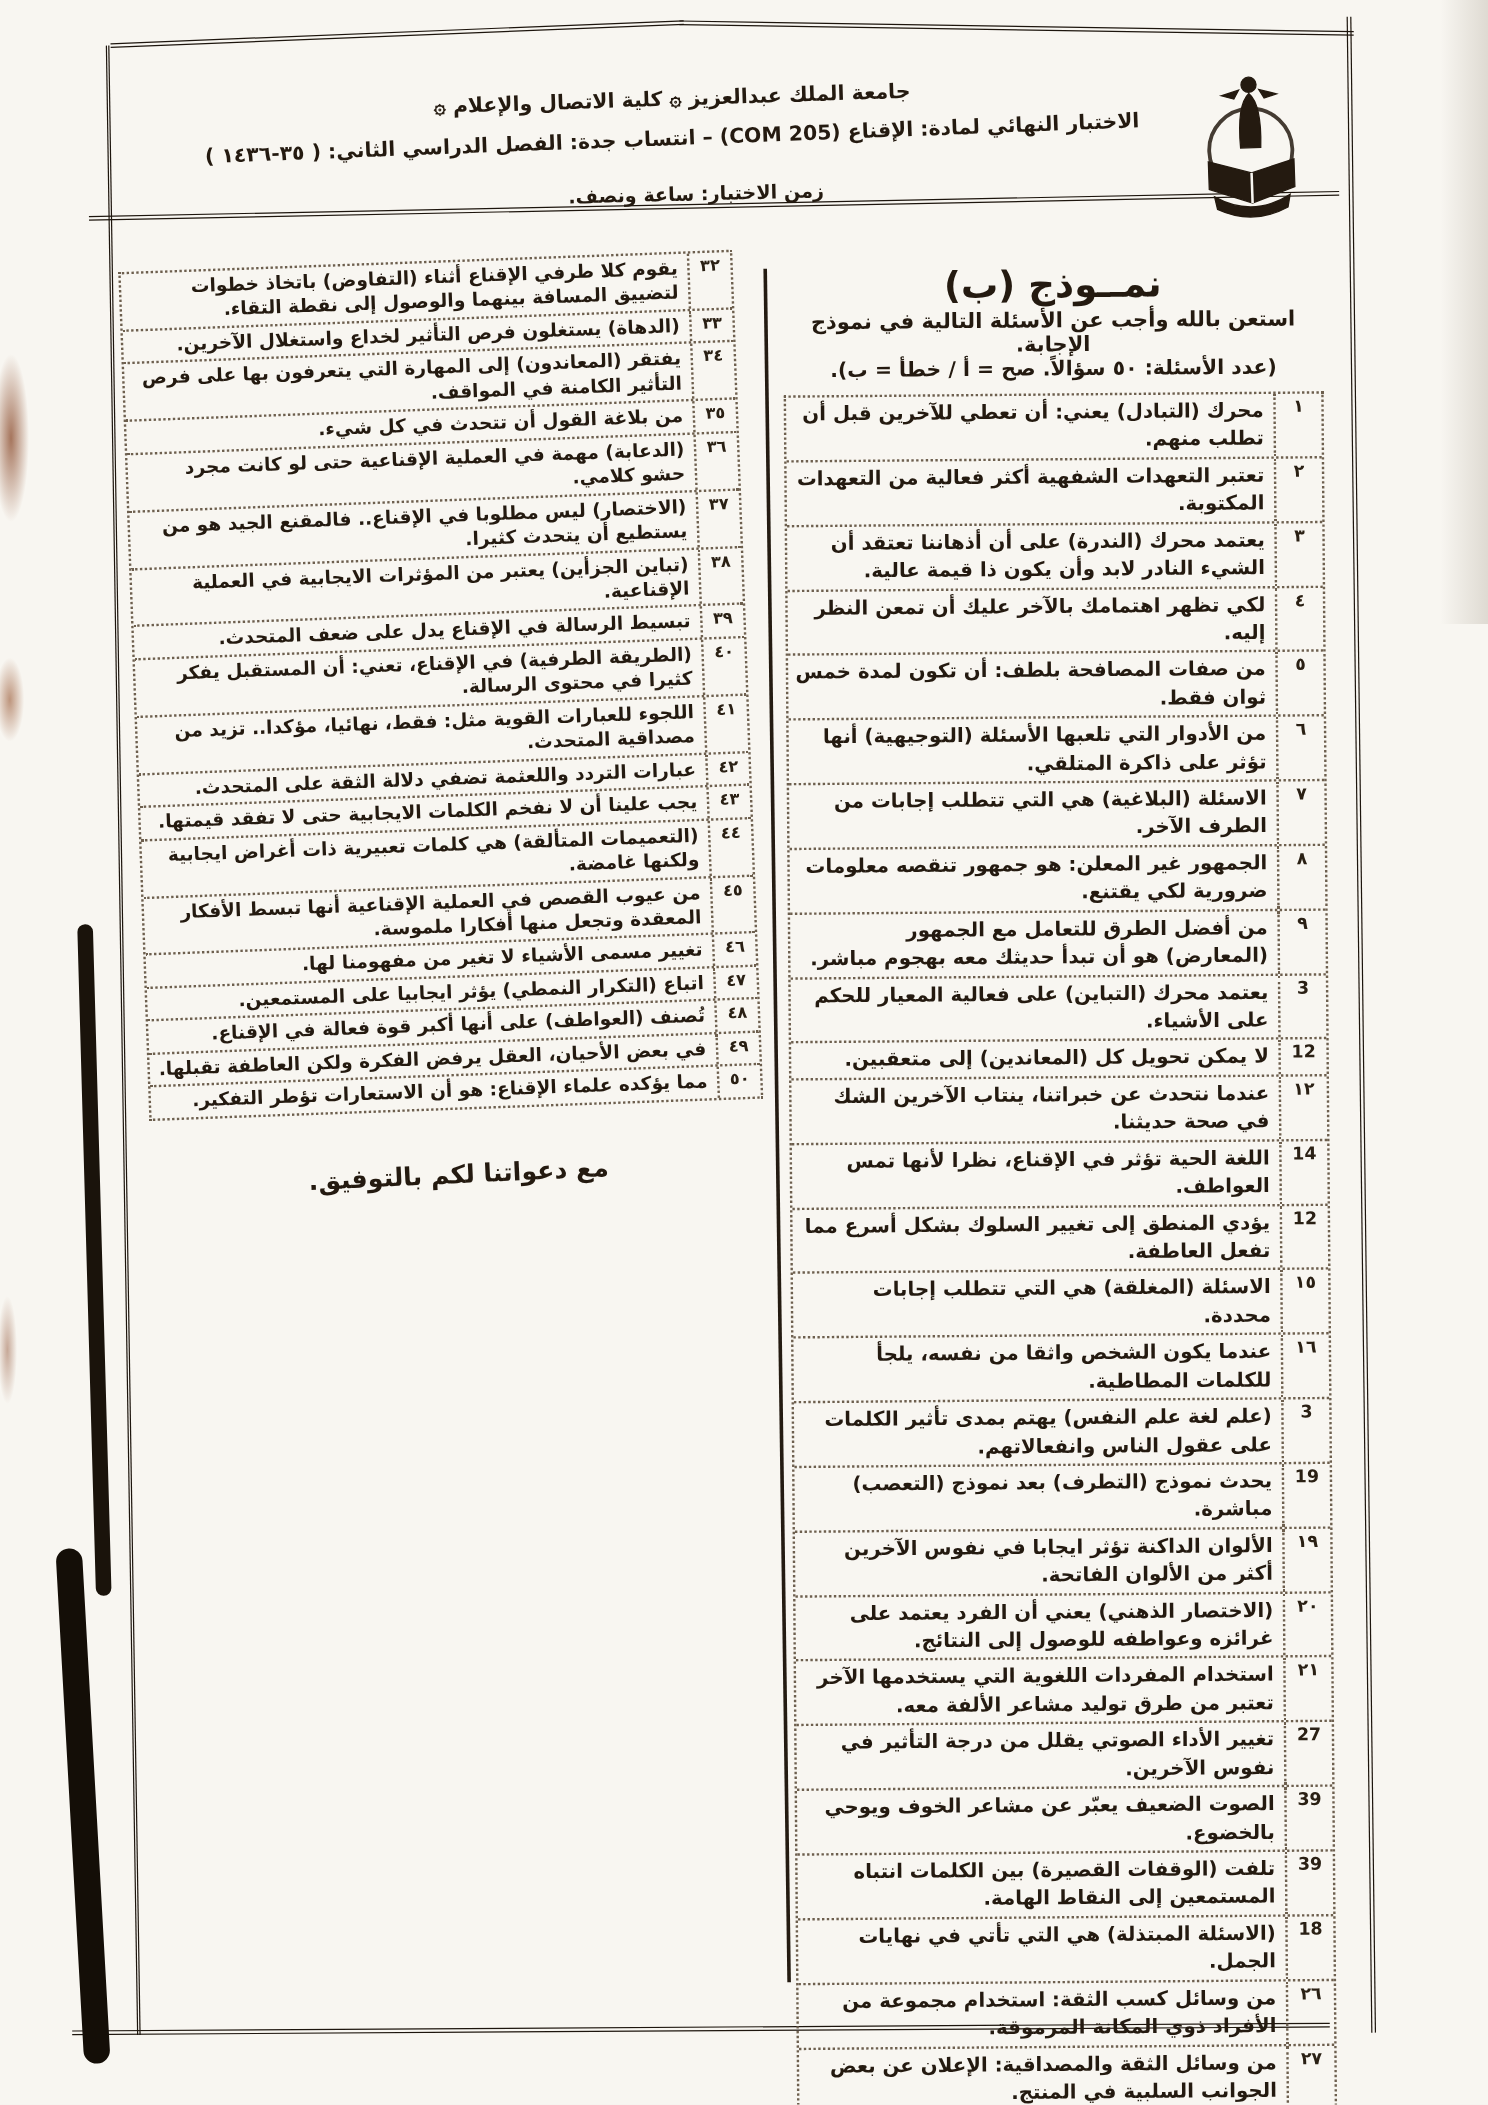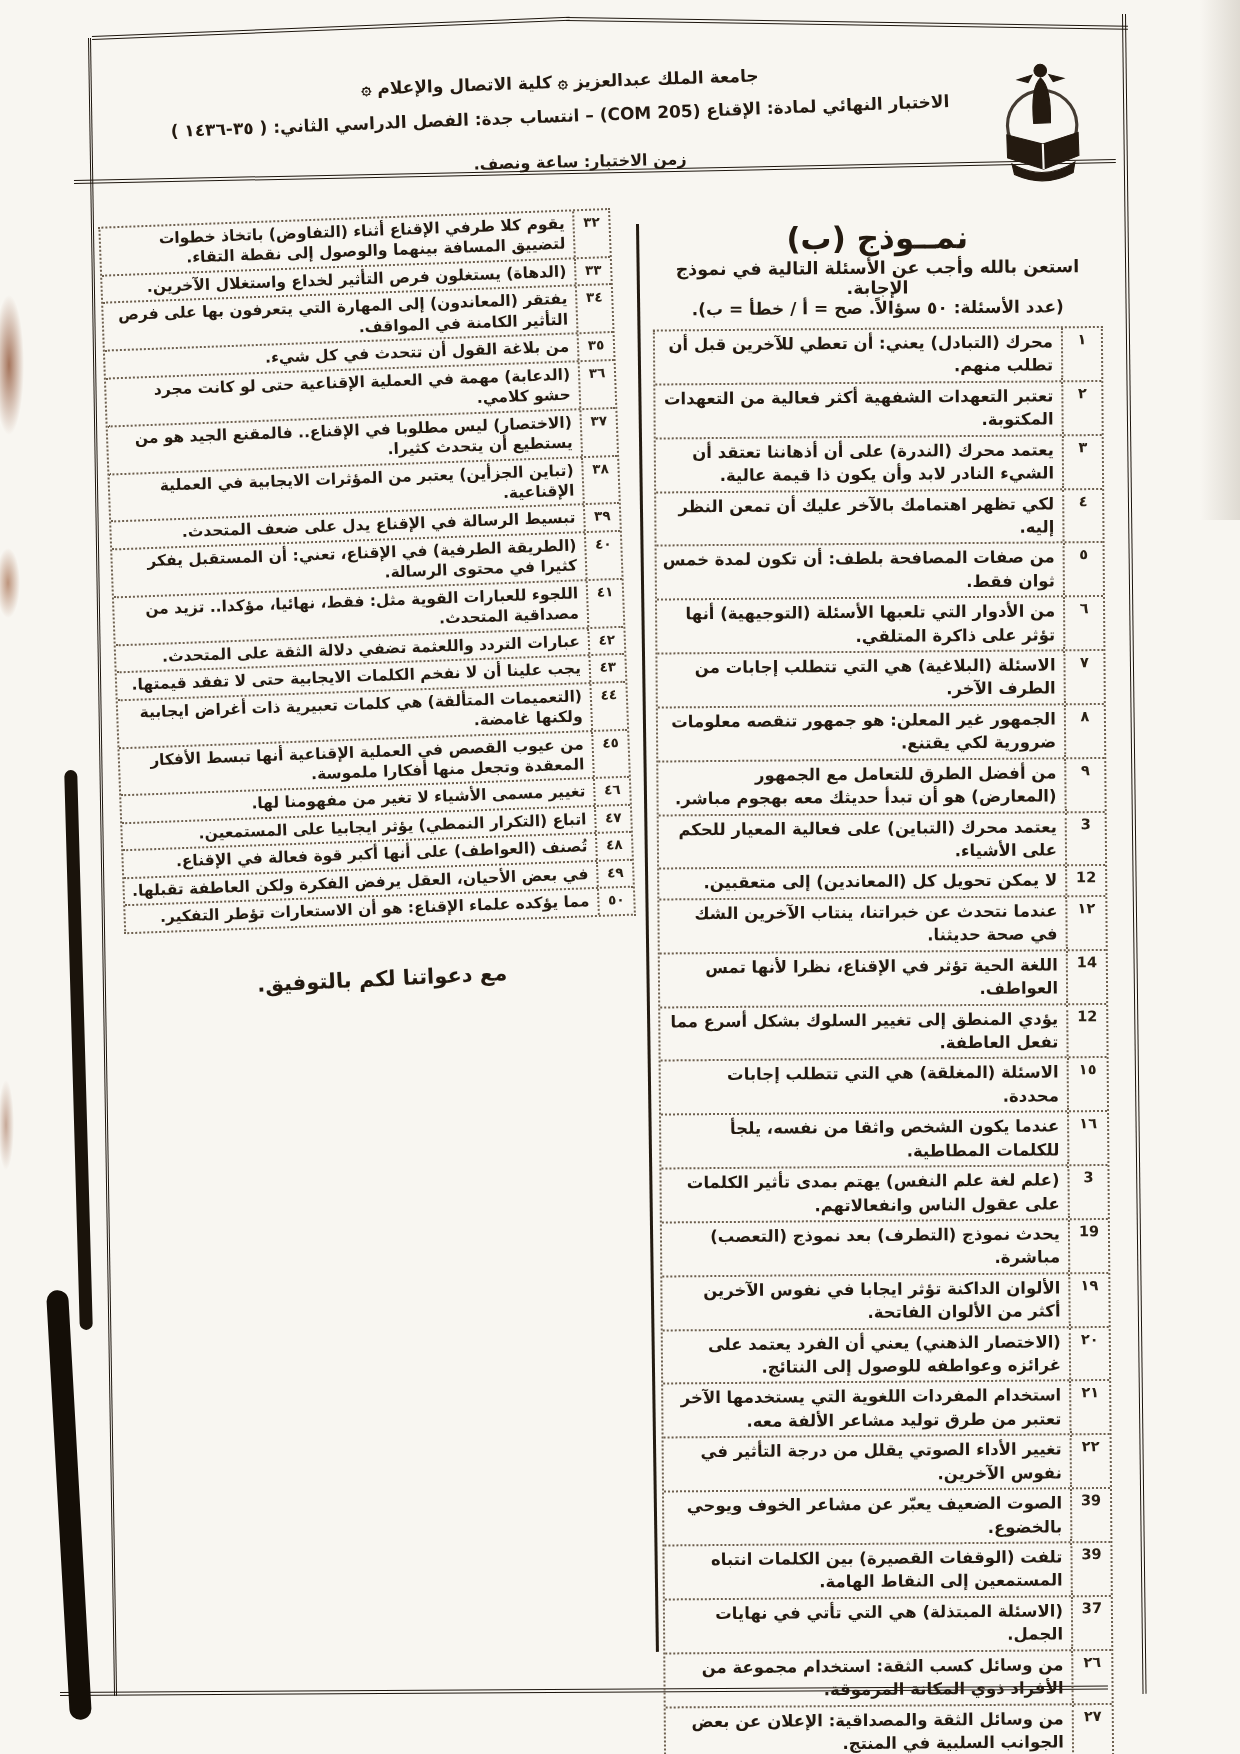--- a/index.html
+++ b/index.html
@@ -182,33 +182,33 @@
         </div>
         <div class="qrow">
           <div class="qnum">٢٠</div>
           <div class="qtext">(الاختصار الذهني) يعني أن الفرد يعتمد على غرائزه وعواطفه للوصول إلى النتائج.</div>
         </div>
         <div class="qrow">
           <div class="qnum">٢١</div>
           <div class="qtext">استخدام المفردات اللغوية التي يستخدمها الآخر تعتبر من طرق توليد مشاعر الألفة معه.</div>
         </div>
         <div class="qrow">
-          <div class="qnum">٢٢</div>
+          <div class="qnum">27</div>
           <div class="qtext">تغيير الأداء الصوتي يقلل من درجة التأثير في نفوس الآخرين.</div>
         </div>
         <div class="qrow">
           <div class="qnum">39</div>
           <div class="qtext">الصوت الضعيف يعبّر عن مشاعر الخوف ويوحي بالخضوع.</div>
         </div>
         <div class="qrow">
           <div class="qnum">39</div>
           <div class="qtext">تلفت (الوقفات القصيرة) بين الكلمات انتباه المستمعين إلى النقاط الهامة.</div>
         </div>
         <div class="qrow">
-          <div class="qnum">37</div>
+          <div class="qnum">18</div>
           <div class="qtext">(الاسئلة المبتذلة) هي التي تأتي في نهايات الجمل.</div>
         </div>
         <div class="qrow">
           <div class="qnum">٢٦</div>
           <div class="qtext">من وسائل كسب الثقة: استخدام مجموعة من الأفراد ذوي المكانة المرموقة.</div>
         </div>
         <div class="qrow">
           <div class="qnum">٢٧</div>
           <div class="qtext">من وسائل الثقة والمصداقية: الإعلان عن بعض الجوانب السلبية في المنتج.</div>
         </div>

